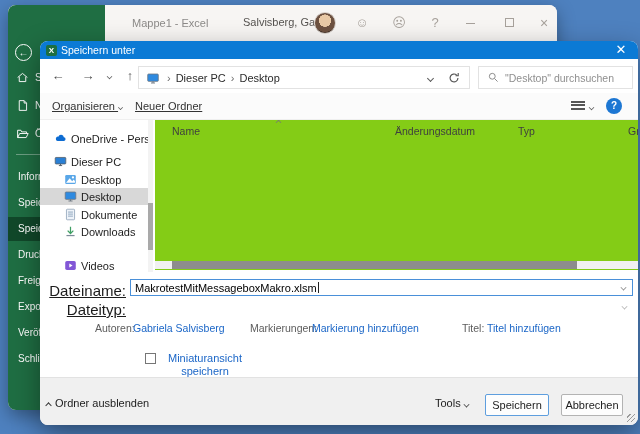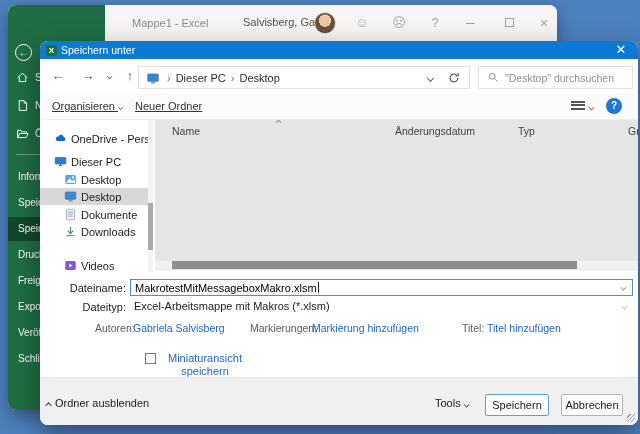--- a/index.html
+++ b/index.html
@@ -69,28 +69,28 @@
   
   #sidebar { left:0; top:79px; width:113px; height:152px; background:#fff; overflow:hidden; }
   .side-item { left:0; width:108px; height:17px; }
   .side-item.sel { background:#d8d8d8; }
   .side-item .ic { position:absolute; top:2px; width:13px; height:13px; }
   .side-item .lb { position:absolute; top:2.5px; font-size:11px; color:#1d1d1d; white-space:nowrap; }
   #side-scroll-track { left:108px; top:79px; width:5px; height:152px; background:#f3f3f3; }
   #side-scroll-thumb { left:108px; top:162px; width:5px; height:47px; background:#a9a9a9; }
 
   
-  #list-region { left:115px; top:79px; width:483px; height:150px; background:#e5e5e5; overflow:hidden; }
+  #list-region { left:115px; top:79px; width:483px; height:150px; background:#84cc16; overflow:hidden; }
   .col-hd { position:absolute; top:5px; font-size:10.5px; color:#3f3f3f; white-space:nowrap; }
   #sort-caret { position:absolute; left:121px; top:0; transform:scale(.8) rotate(-135deg); border-color:#777; }
   #hscroll-track { left:115px; top:220px; width:483px; height:8px; background:#f1f1f1; }
   #hscroll-thumb { left:17px; top:0; width:405px; height:8px; background:#8d8d8d; position:absolute; }
 
   
-  .fld-label { font-size:11px; color:#1c1c1c; text-align:right; width:86px; left:0; }
+  .fld-label { font-size:15px; color:#1c1c1c; text-align:right; width:86px; left:0;text-decoration:underline; }
   #filename-box { left:90px; top:238px; width:503px; height:17px; border:1px solid #4a90d9; background:#fff; }
   #filename-text { position:absolute; left:4px; top:1.5px; font-size:11px; color:#000; white-space:nowrap; }
   .caret-bar { display:inline-block; width:1px; height:11px; background:#222; vertical-align:-1px; margin-left:1px; }
   .combo-chev { position:absolute; right:6px; top:5px; transform:rotate(45deg) scale(.85); border-color:#8a8a8a; }
   #filetype-row { left:90px; top:258px; width:503px; height:16px; }
   #filetype-value { position:absolute; left:4px; top:1px; font-size:11px; color:#1c1c1c; white-space:nowrap; }
   .meta-label { font-size:10.5px; color:#5c5c5c; }
   .meta-link { font-size:10.5px; color:#1b66c7; }
   #thumb-check { left:105px; top:312px; width:11px; height:11px; border:1px solid #767676; background:#fff; }
   #thumb-label { left:120px; top:311px; width:90px; font-size:11px; line-height:13px; color:#1b66c7; text-align:center; }
@@ -311,21 +311,20 @@
   </div>
 
   <div class="abs fld-label" style="top:241px">Dateiname:</div>
   <div class="abs" id="filename-box">
     <span id="filename-text"><span>MakrotestMitMessageboxMakro.xlsm</span><span class="caret-bar"></span></span>
     <span class="chev combo-chev"></span>
   </div>
 
   <div class="abs fld-label" style="top:260px">Dateityp:</div>
   <div class="abs" id="filetype-row">
-    <span id="filetype-value">Excel-Arbeitsmappe mit Makros (*.xlsm)</span>
     <span class="chev combo-chev" style="border-color:#b5b5b5"></span>
   </div>
 
   <span class="abs meta-label" style="left:55px; top:281px">Autoren:</span>
   <span class="abs meta-link" style="left:93px; top:281px">Gabriela Salvisberg</span>
   <span class="abs meta-label" style="left:210px; top:281px">Markierungen:</span>
   <span class="abs meta-link" style="left:272px; top:281px">Markierung hinzufügen</span>
   <span class="abs meta-label" style="left:422px; top:281px">Titel:</span>
   <span class="abs meta-link" style="left:447px; top:281px">Titel hinzufügen</span>
 

